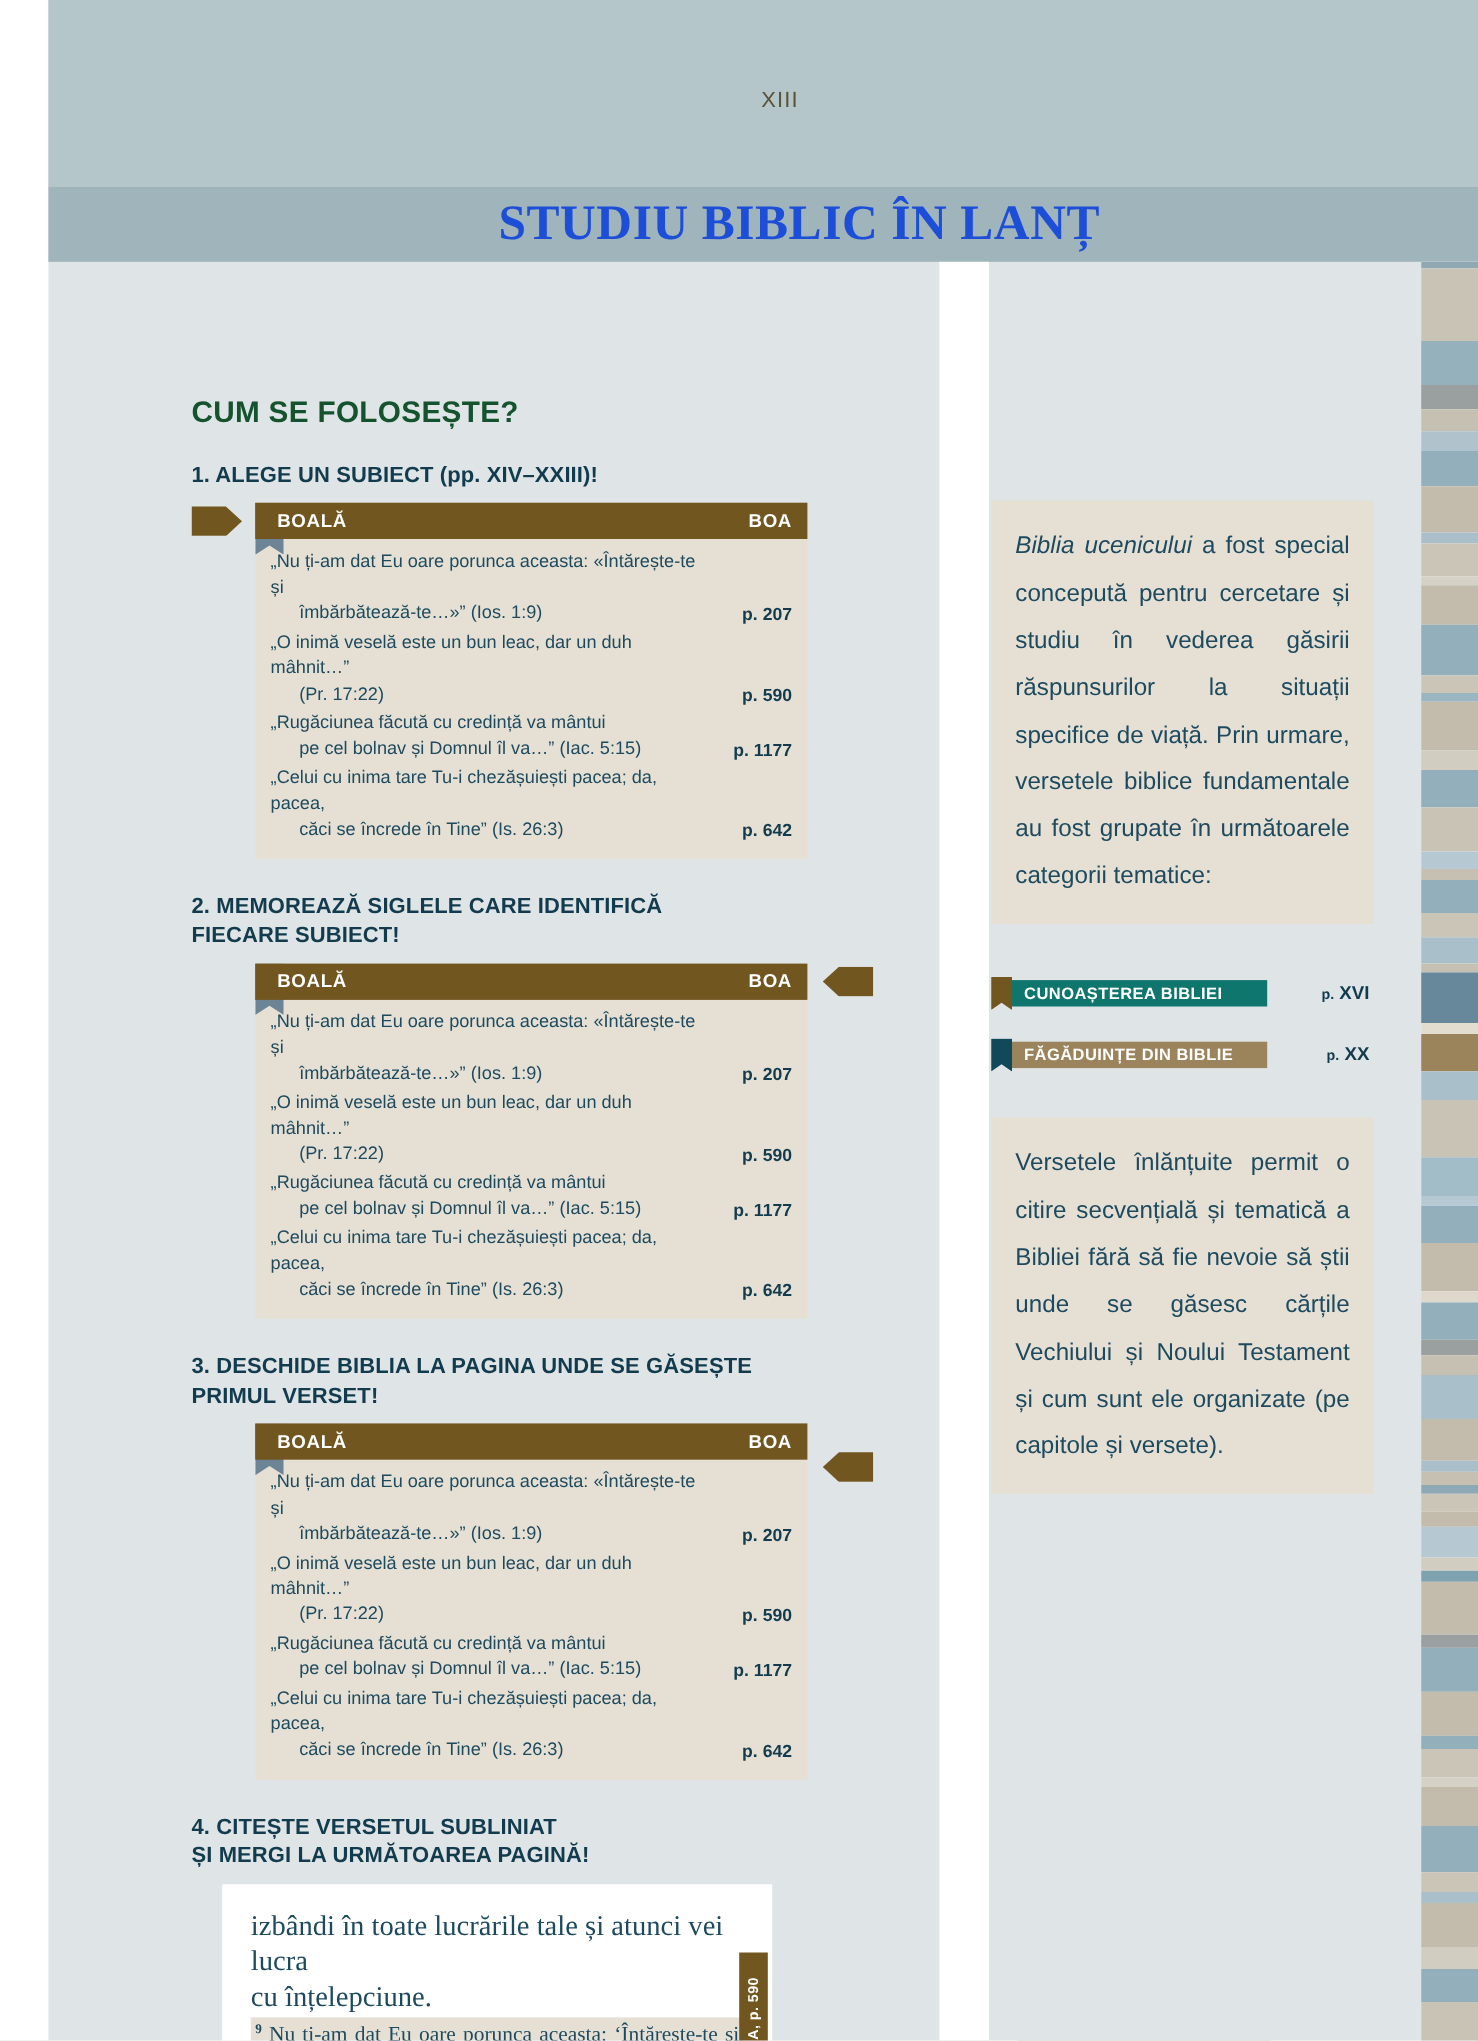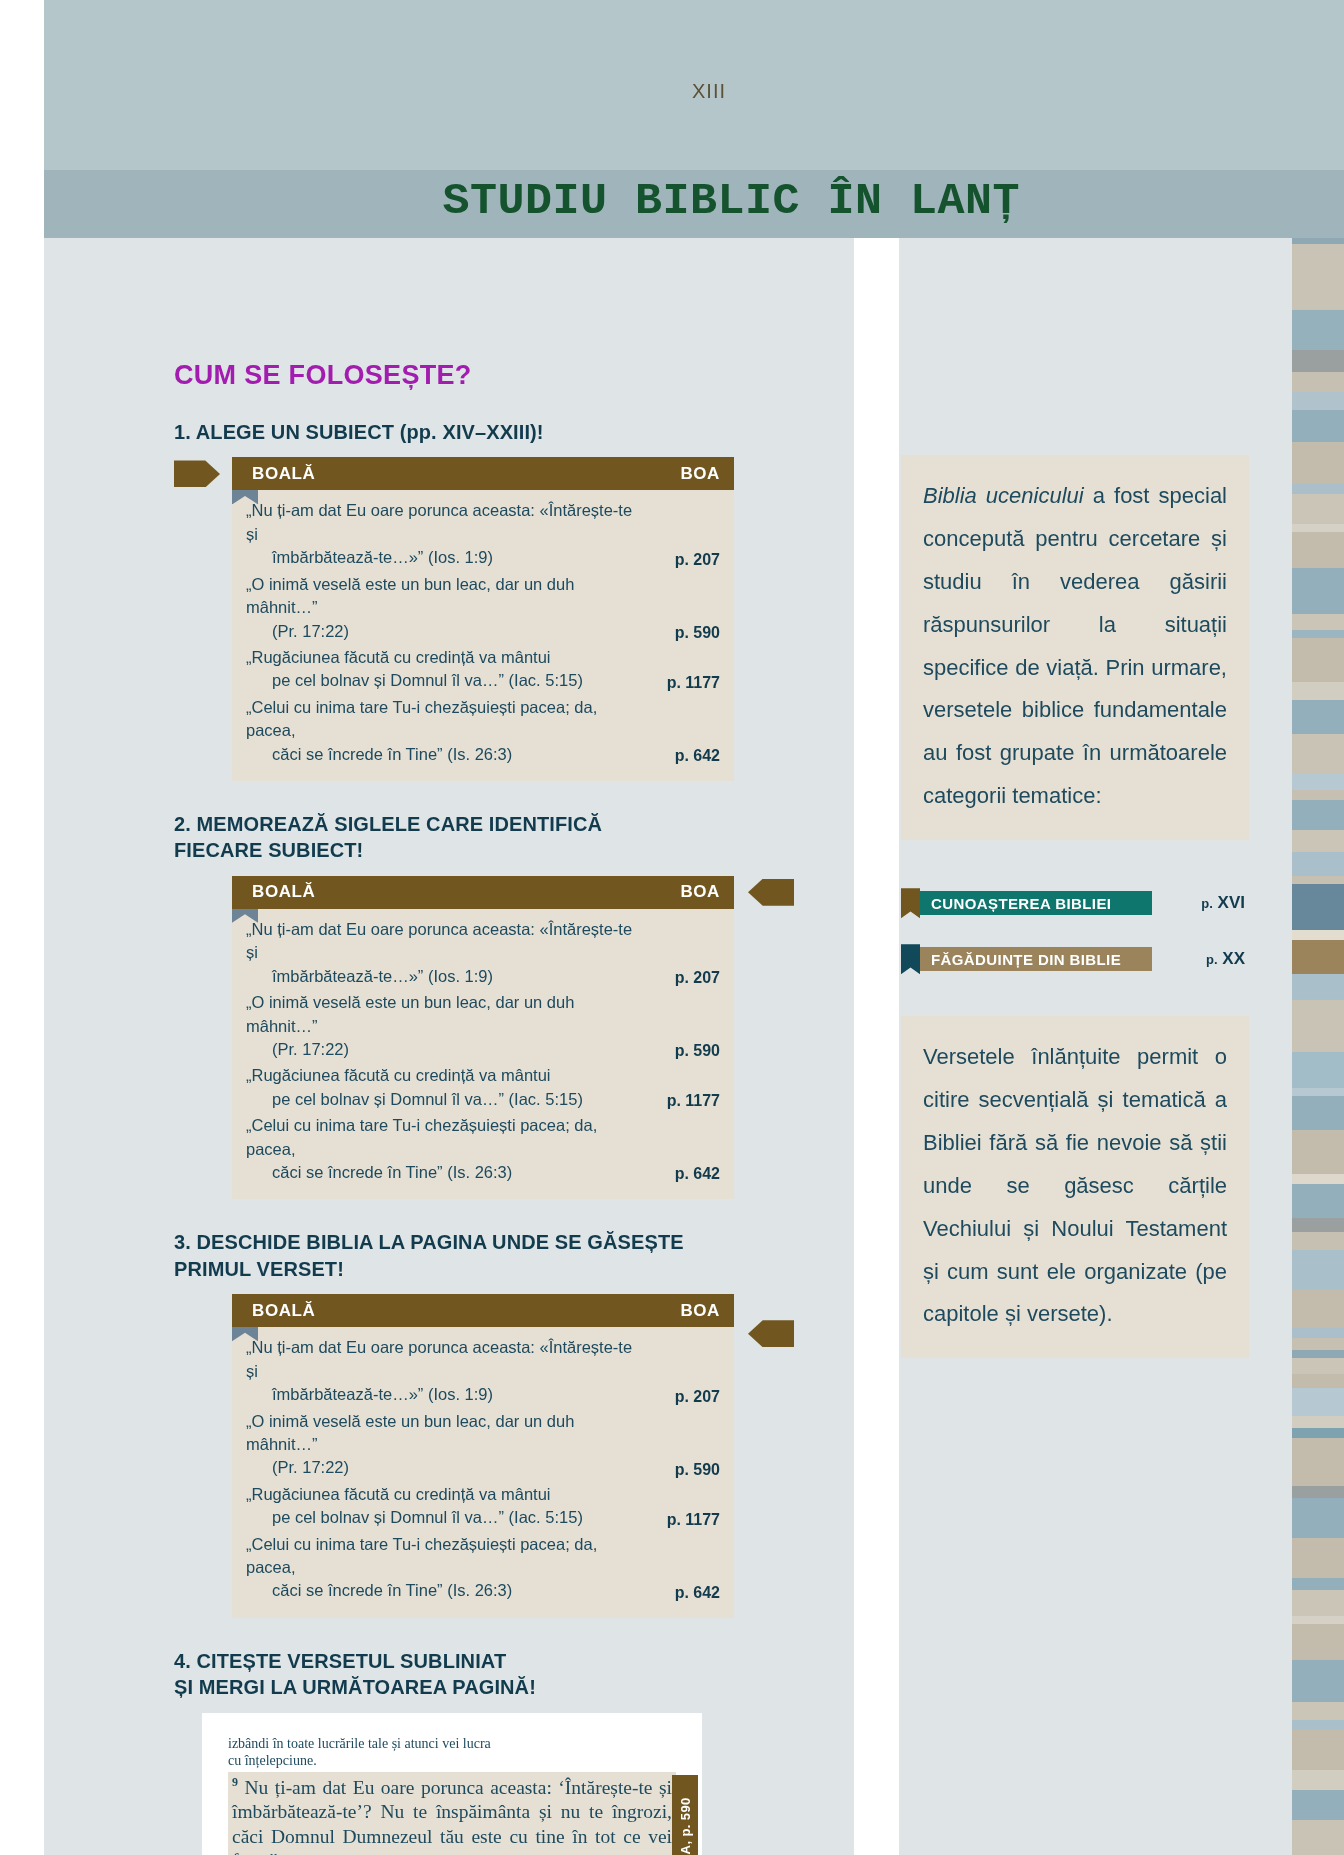--- a/index.html
+++ b/index.html
@@ -23,45 +23,45 @@
   }
   .title-band{
     position:absolute; left:0; top:170px; width:1344px; height:68px;
     background:#9fb4bb;
   }
   .folio{
     position:absolute; left:648px; top:80px;
     font-size:20px; color:#5d5138; letter-spacing:1px;
   }
   .banner-title{
-    position:absolute; right:368px; top:176px;
-    font-size:45px; font-weight:bold; color:#14532d;
+    position:absolute; right:388px; top:176px;
+    font-size:45px; font-weight:bold; color:#1d4ed8;
     letter-spacing:0.5px; white-space:nowrap;
-    font-family:Liberation Mono, monospace;
+    font-family:Liberation Serif, serif;
   }
 
   
   .gutter{
     position:absolute; left:810px; top:238px; width:45px; height:1617px;
     background:#ffffff;
   }
 
   
   .edge-strip{
     position:absolute; left:1248px; top:238px; width:96px; height:1617px;
     background:#ffffff;
   }
   .edge-strip .band{ width:100%; }
 
   
   .left-col{
     position:absolute; left:130px; top:360px; width:560px;
   }
   .h-section{
-    font-size:27px; font-weight:bold; color:#a21caf;
+    font-size:27px; font-weight:bold; color:#14532d;
     letter-spacing:0.3px; margin:0 0 28px 0;
     font-family:"Liberation Sans", sans-serif;
   }
   .h-step{
     font-size:20px; font-weight:bold; color:#123b4e;
     line-height:1.32; margin:0 0 12px 0; letter-spacing:0.1px;
   }
 
   
   .verse-block{ position:relative; margin:0 0 30px 0; }
@@ -114,21 +114,21 @@
   }
 
   
   .excerpt{
     position:relative; margin-left:28px; width:500px;
     background:#ffffff; padding:22px 26px 26px 26px;
     box-sizing:border-box;
   }
   .ex-line{
     color:#1d4a5e; font-family:"Liberation Serif", serif;
-    font-size:14px; line-height:1.25;
+    font-size:26px; line-height:1.25;
   }
   .ex-hl{
     background:#e6e0d4; padding:3px 4px 4px 4px; margin-top:2px;
     color:#1d4a5e; font-family:"Liberation Serif", serif;
     font-size:19.5px; line-height:1.27; text-align:justify;
     position:relative;
   }
   .ex-hl sup{ font-size:12px; font-weight:bold; }
   
   .ex-tab{

